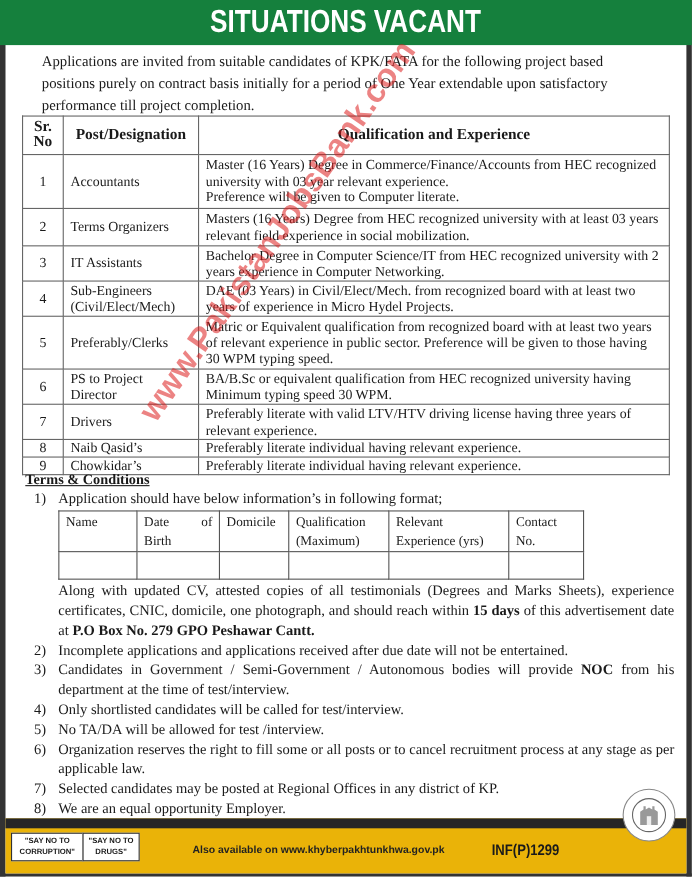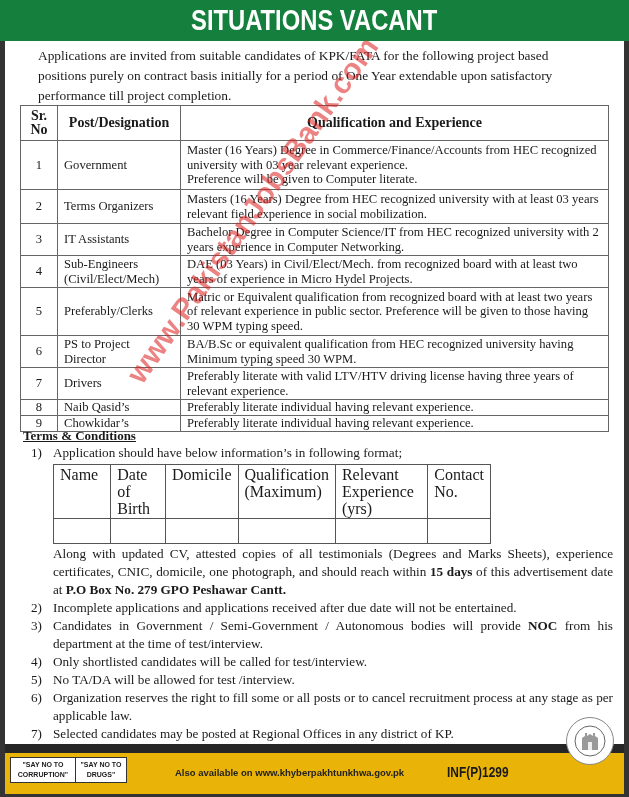--- a/index.html
+++ b/index.html
@@ -19,21 +19,21 @@
                                    line-height: 14.5px; }
   table.posts th { font-weight: bold; font-size: 14px; height: 34px; }
   table.posts td.sr { text-align: center; width: 24px; }
   table.posts td.post { width: 110px; }
   .tc-heading { position: absolute; left: 23px; top: 428px; font-weight: bold; font-size: 13px;
                 text-decoration: underline; }
   .terms { position: absolute; left: 23px; top: 444px; width: 590px; font-size: 13.2px; line-height: 18px; }
   .term { display: flex; }
   .term .num { width: 30px; flex: none; text-align: left; padding-left: 8px; box-sizing: border-box; }
   .term .txt { flex: 1; text-align: justify; }
-  table.format { border-collapse: collapse; margin: 2px 0 1px 0; width: 438px; font-size: 16px; }
+  table.format { border-collapse: collapse; margin: 2px 0 1px 0; width: 478px; font-size: 12px; }
   table.format td { border: 1px solid #555; vertical-align: top; padding: 1px 6px; line-height: 17px; }
   table.format tr.head td { height: 34px; }
   table.format tr.blank td { height: 22px; }
   .footer { position: absolute; left: 5px; top: 744px; width: 619px; height: 50px;
             border-top: 9px solid #262626; box-sizing: border-box; background: #eab308; }
   .badge { position: absolute; top: 4px; border: 1px solid #333; background: #fff;
            font-family: "Liberation Sans", sans-serif; font-weight: bold; font-size: 7px;
            text-align: center; line-height: 10px; padding: 2px 4px; }
   .footer-link { position: absolute; left: 170px; top: 14px; font-family: "Liberation Sans", sans-serif;
                  font-weight: bold; font-size: 9.5px; color: #222; }
@@ -59,21 +59,21 @@
 
 <table class="posts">
   <tbody>
       <tr>
     <th style="width:24px;">Sr. No</th>
     <th style="width:110px;text-align:center;">Post/Designation</th>
     <th>Qualification and Experience</th>
   </tr>
   <tr style="height:49px;">
     <td class="sr">1</td>
-    <td class="post">Government</td>
+    <td class="post">Accountants</td>
     <td><span>Master (16 Years) Degree in Commerce/Finance/Accounts from HEC recognized university with 03 year relevant experience.</span><br><span>Preference will be given to Computer literate.</span></td>
   </tr>
   <tr style="height:34px;">
     <td class="sr">2</td>
     <td class="post">Terms Organizers</td>
     <td>Masters (16 Years) Degree from HEC recognized university with at least 03 years relevant field experience in social mobilization.</td>
   </tr>
   <tr style="height:32px;">
     <td class="sr">3</td>
     <td class="post">IT Assistants</td>

